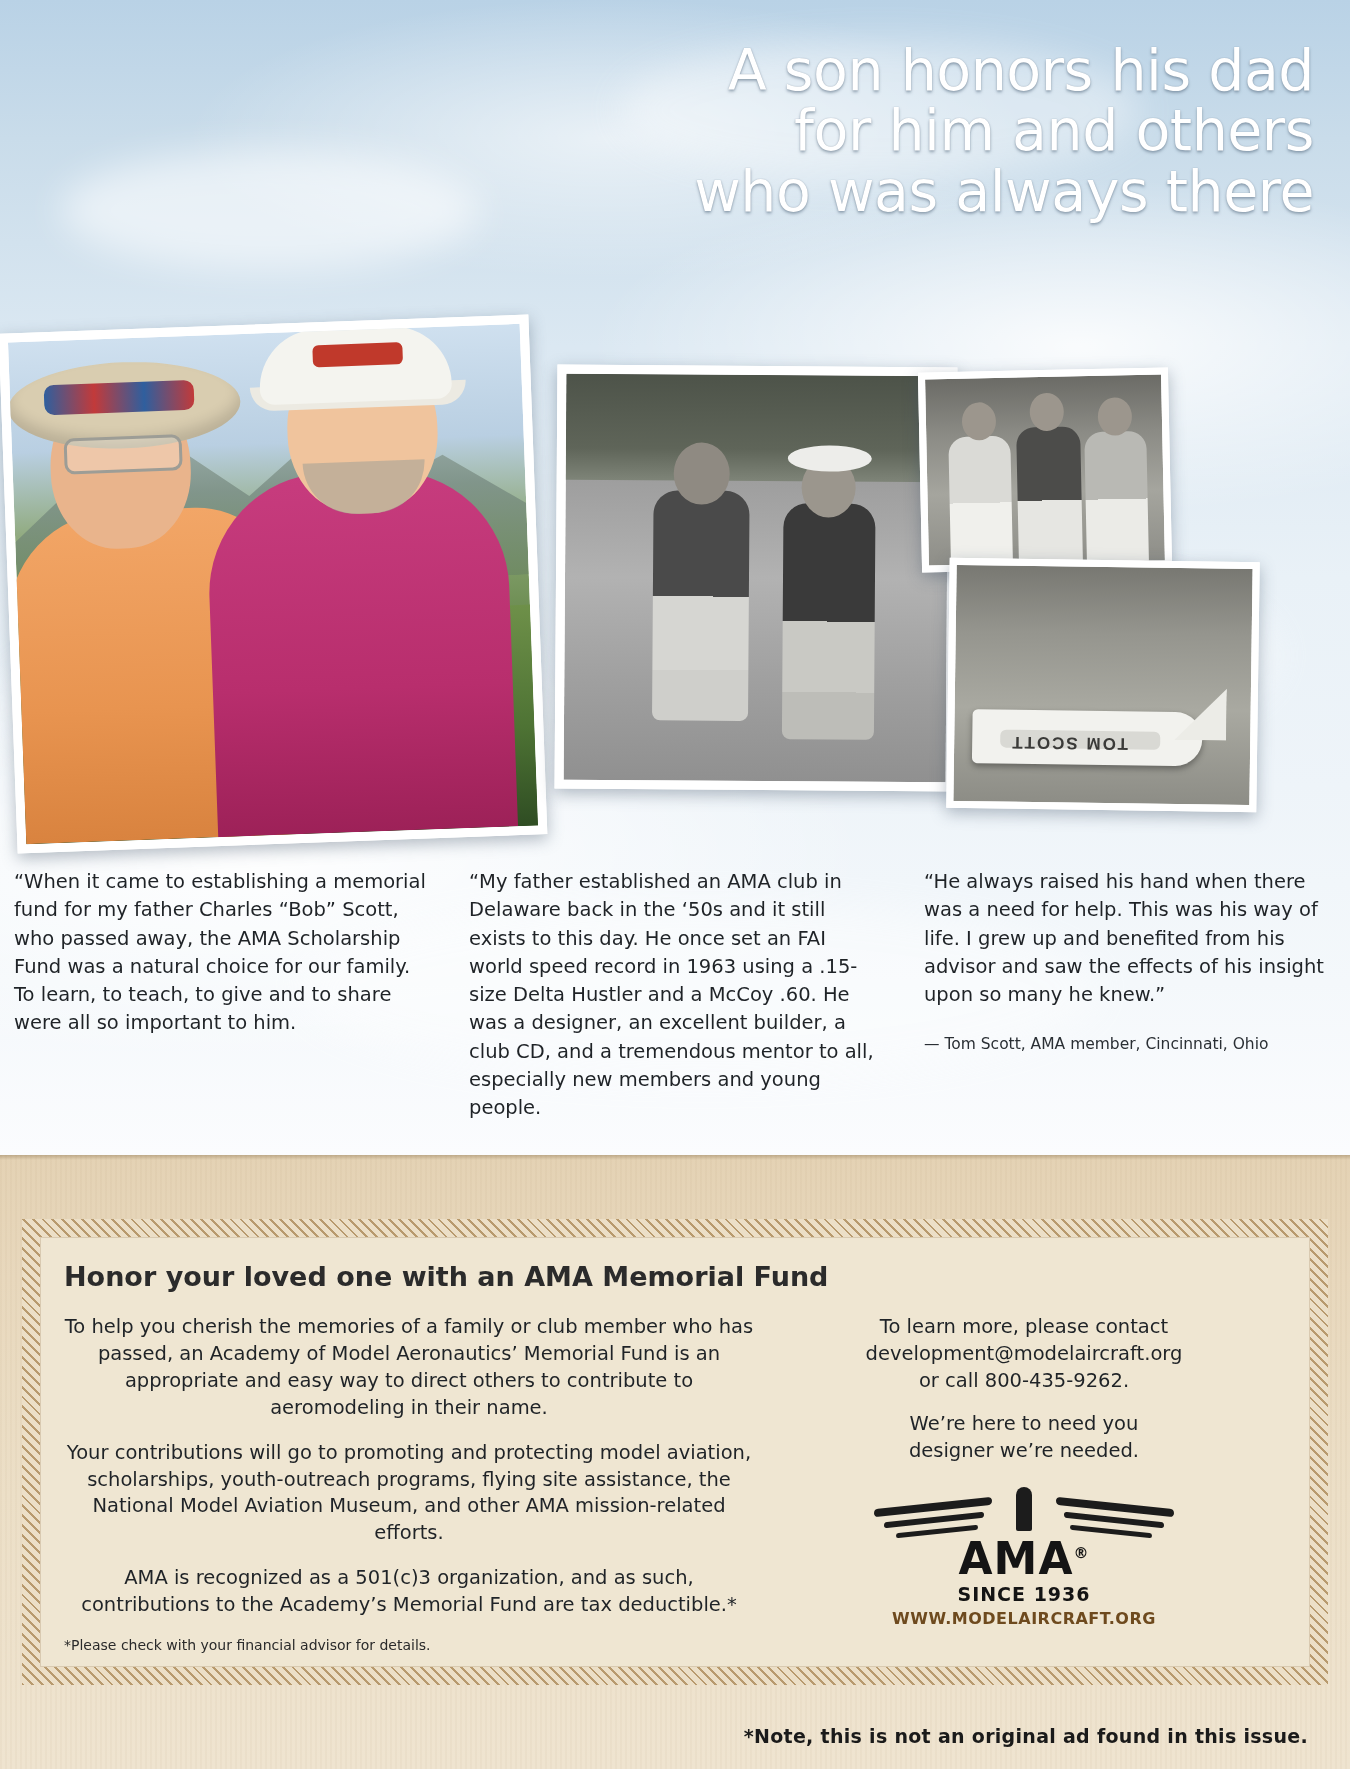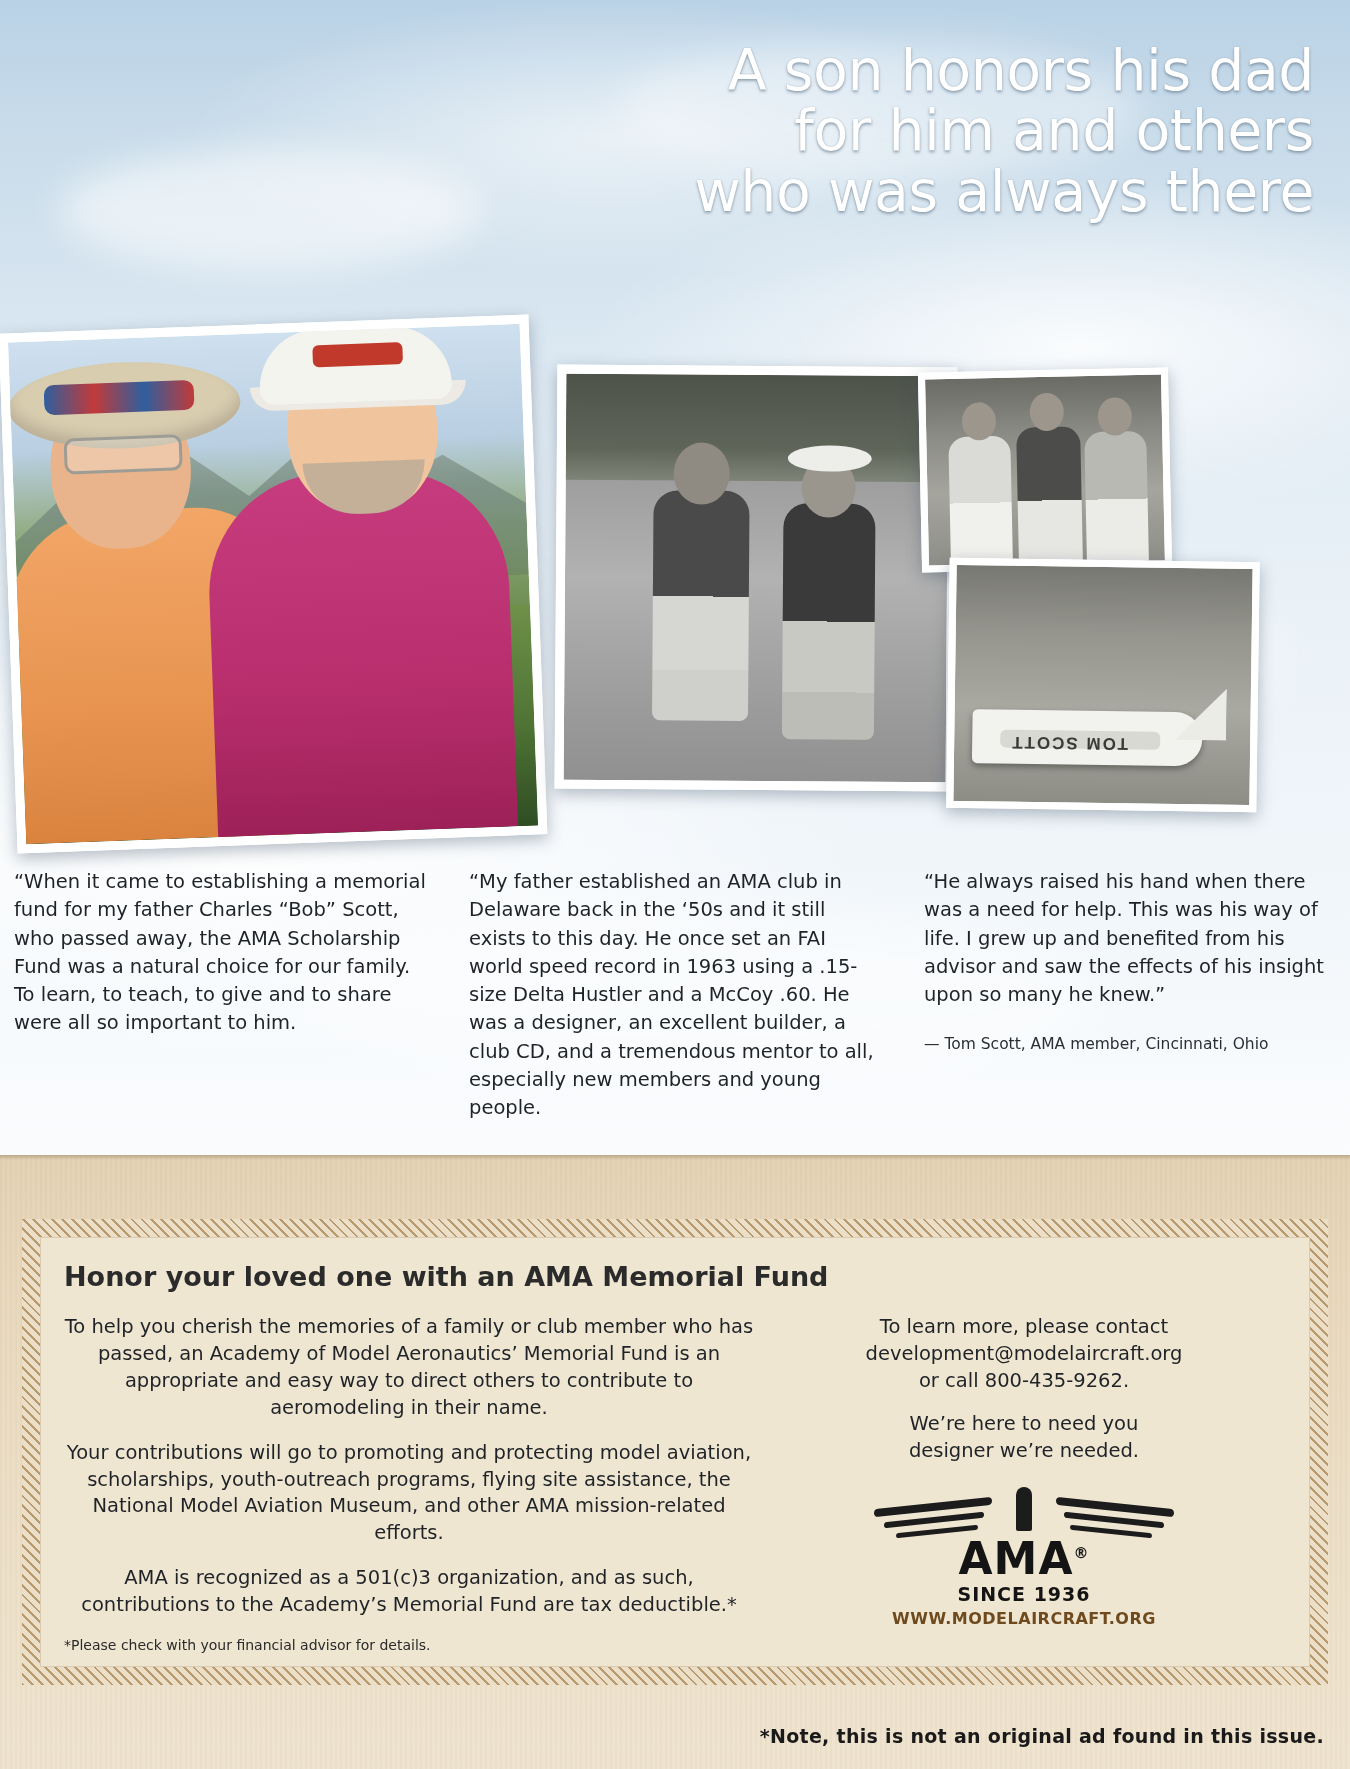--- a/index.html
+++ b/index.html
@@ -378,21 +378,21 @@
     color: #6e4a1e;
     margin-top: 4px;
     font-weight: bold;
   }
 
   .note {
     position: absolute;
     left: 0; bottom: 22px;
     width: 1350px;
     text-align: right;
-    padding-right: 26px;
+    padding-right: 42px;
     box-sizing: border-box;
     font-family: "DejaVu Sans", sans-serif;
     font-size: 19px;
     font-weight: bold;
     color: #1a1a1a;
     letter-spacing: 0.3px;
   }
 </style>
 </head>
 <body>

